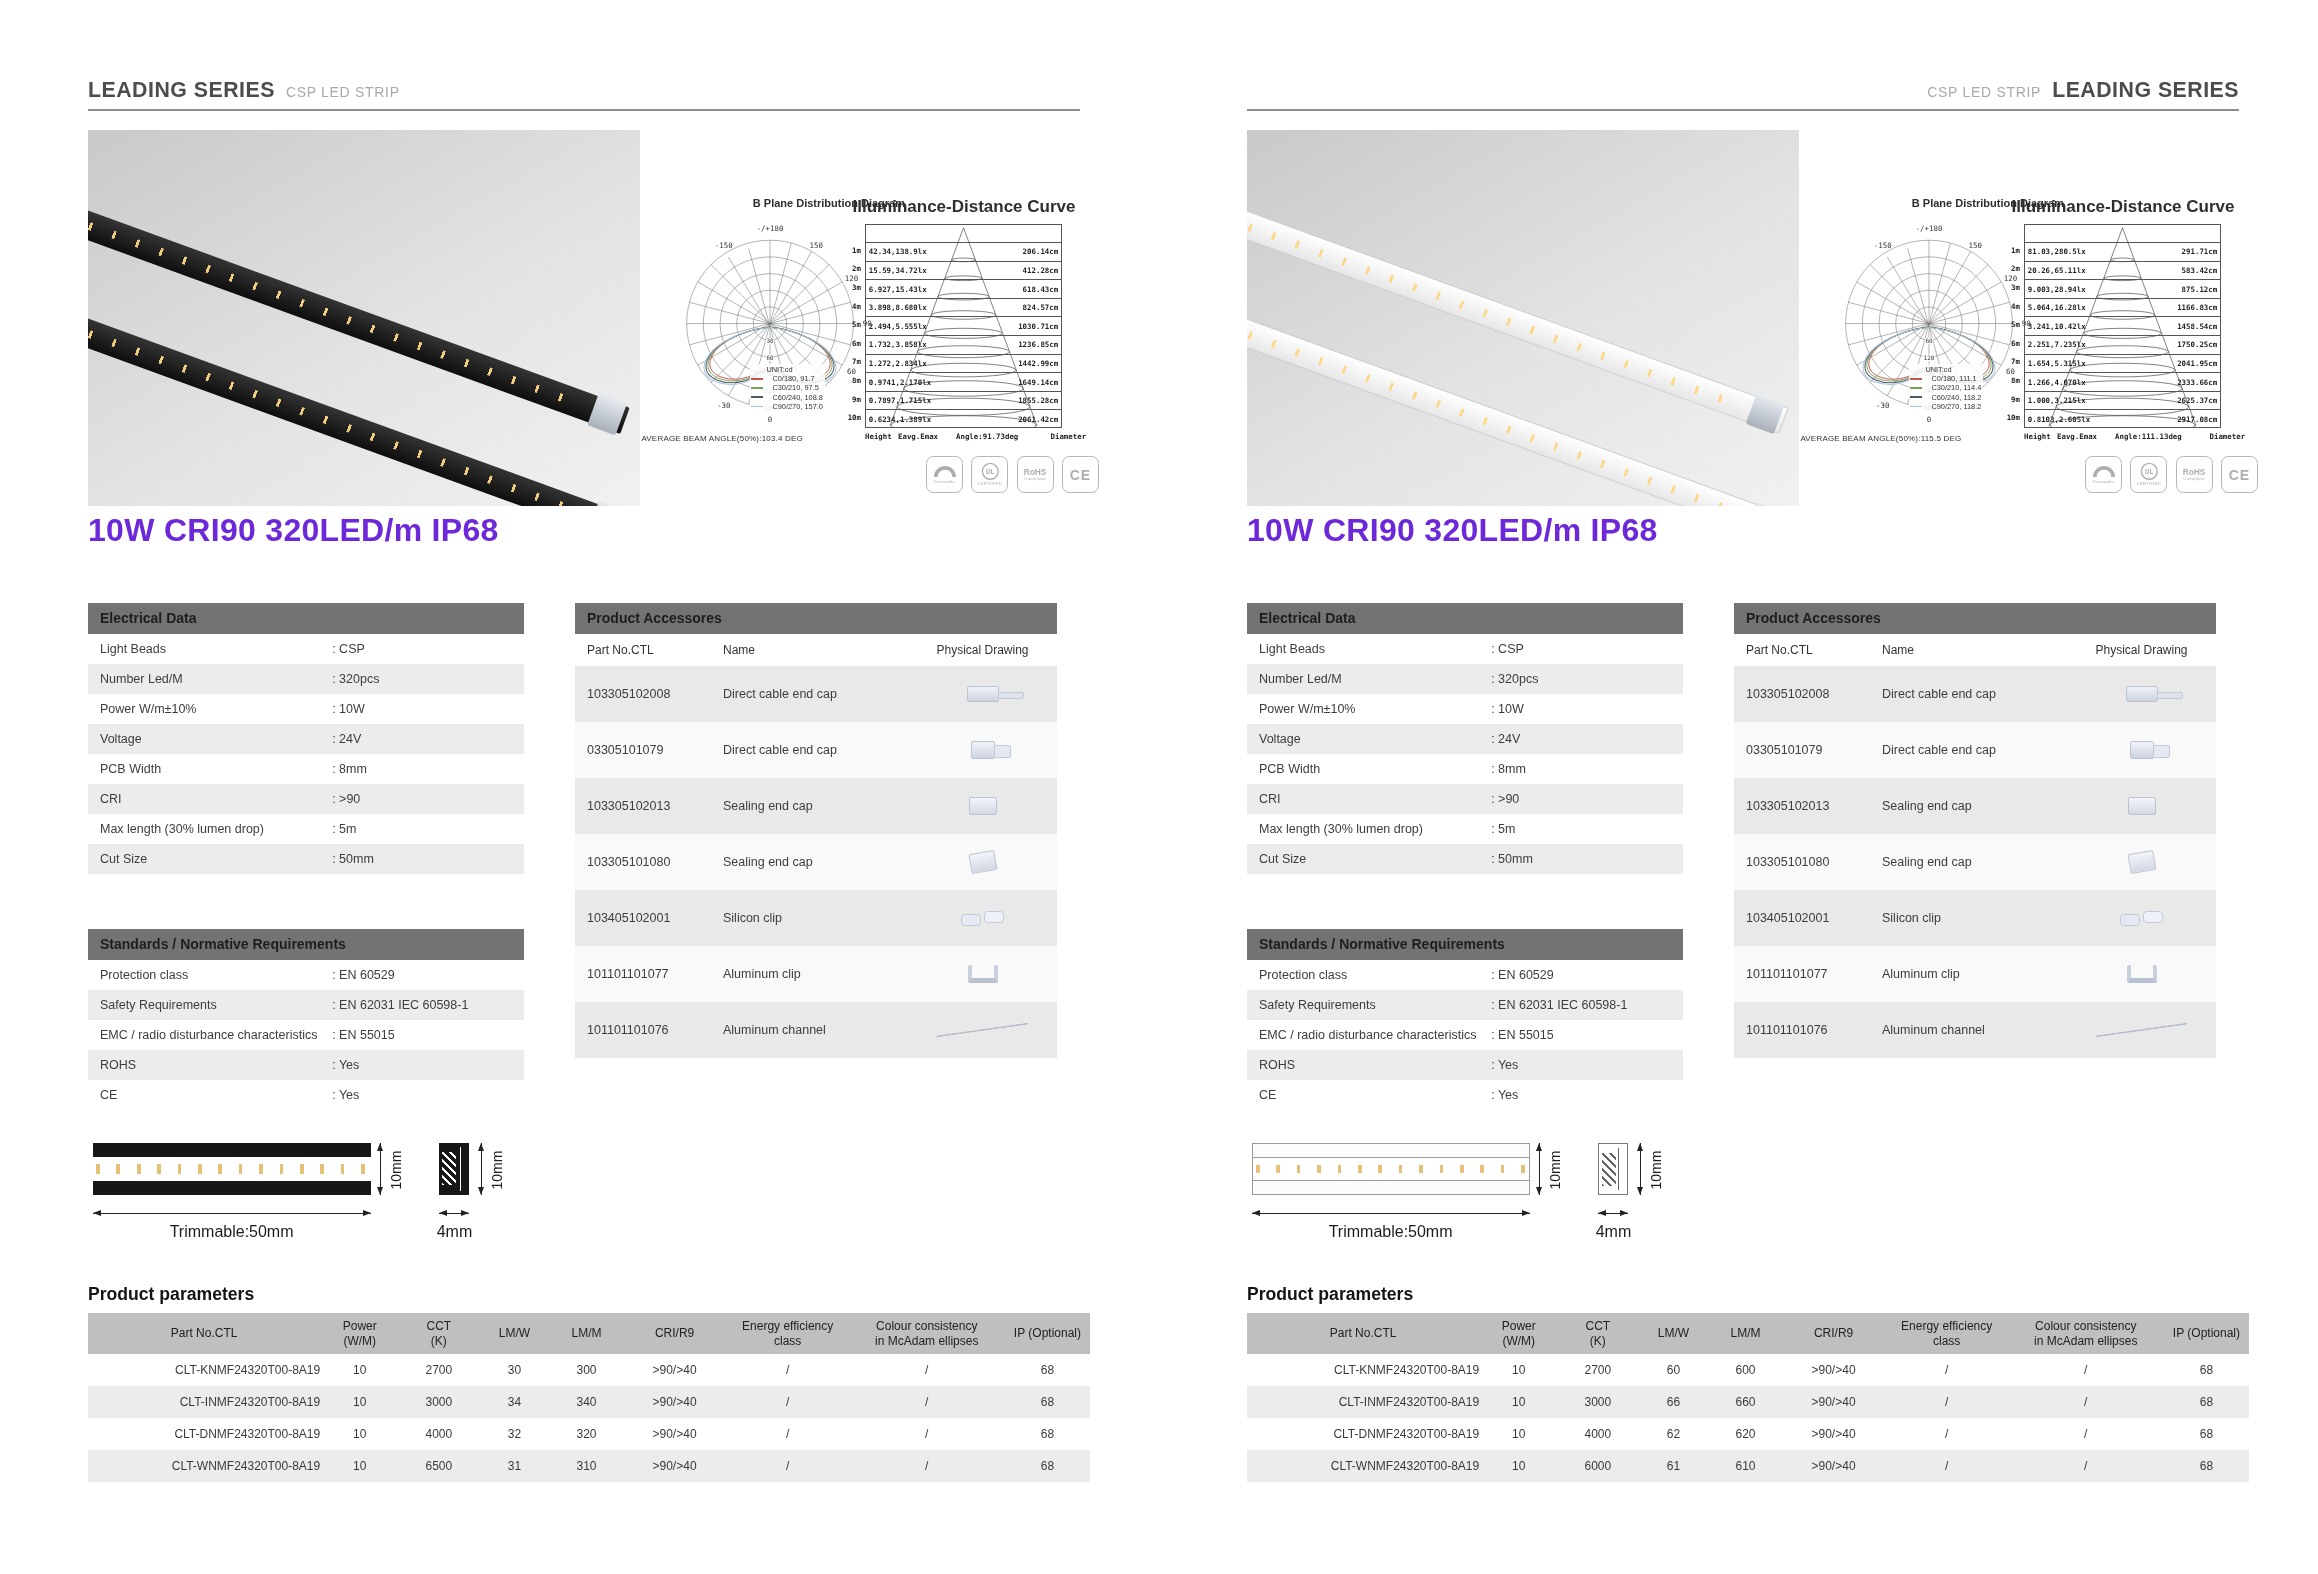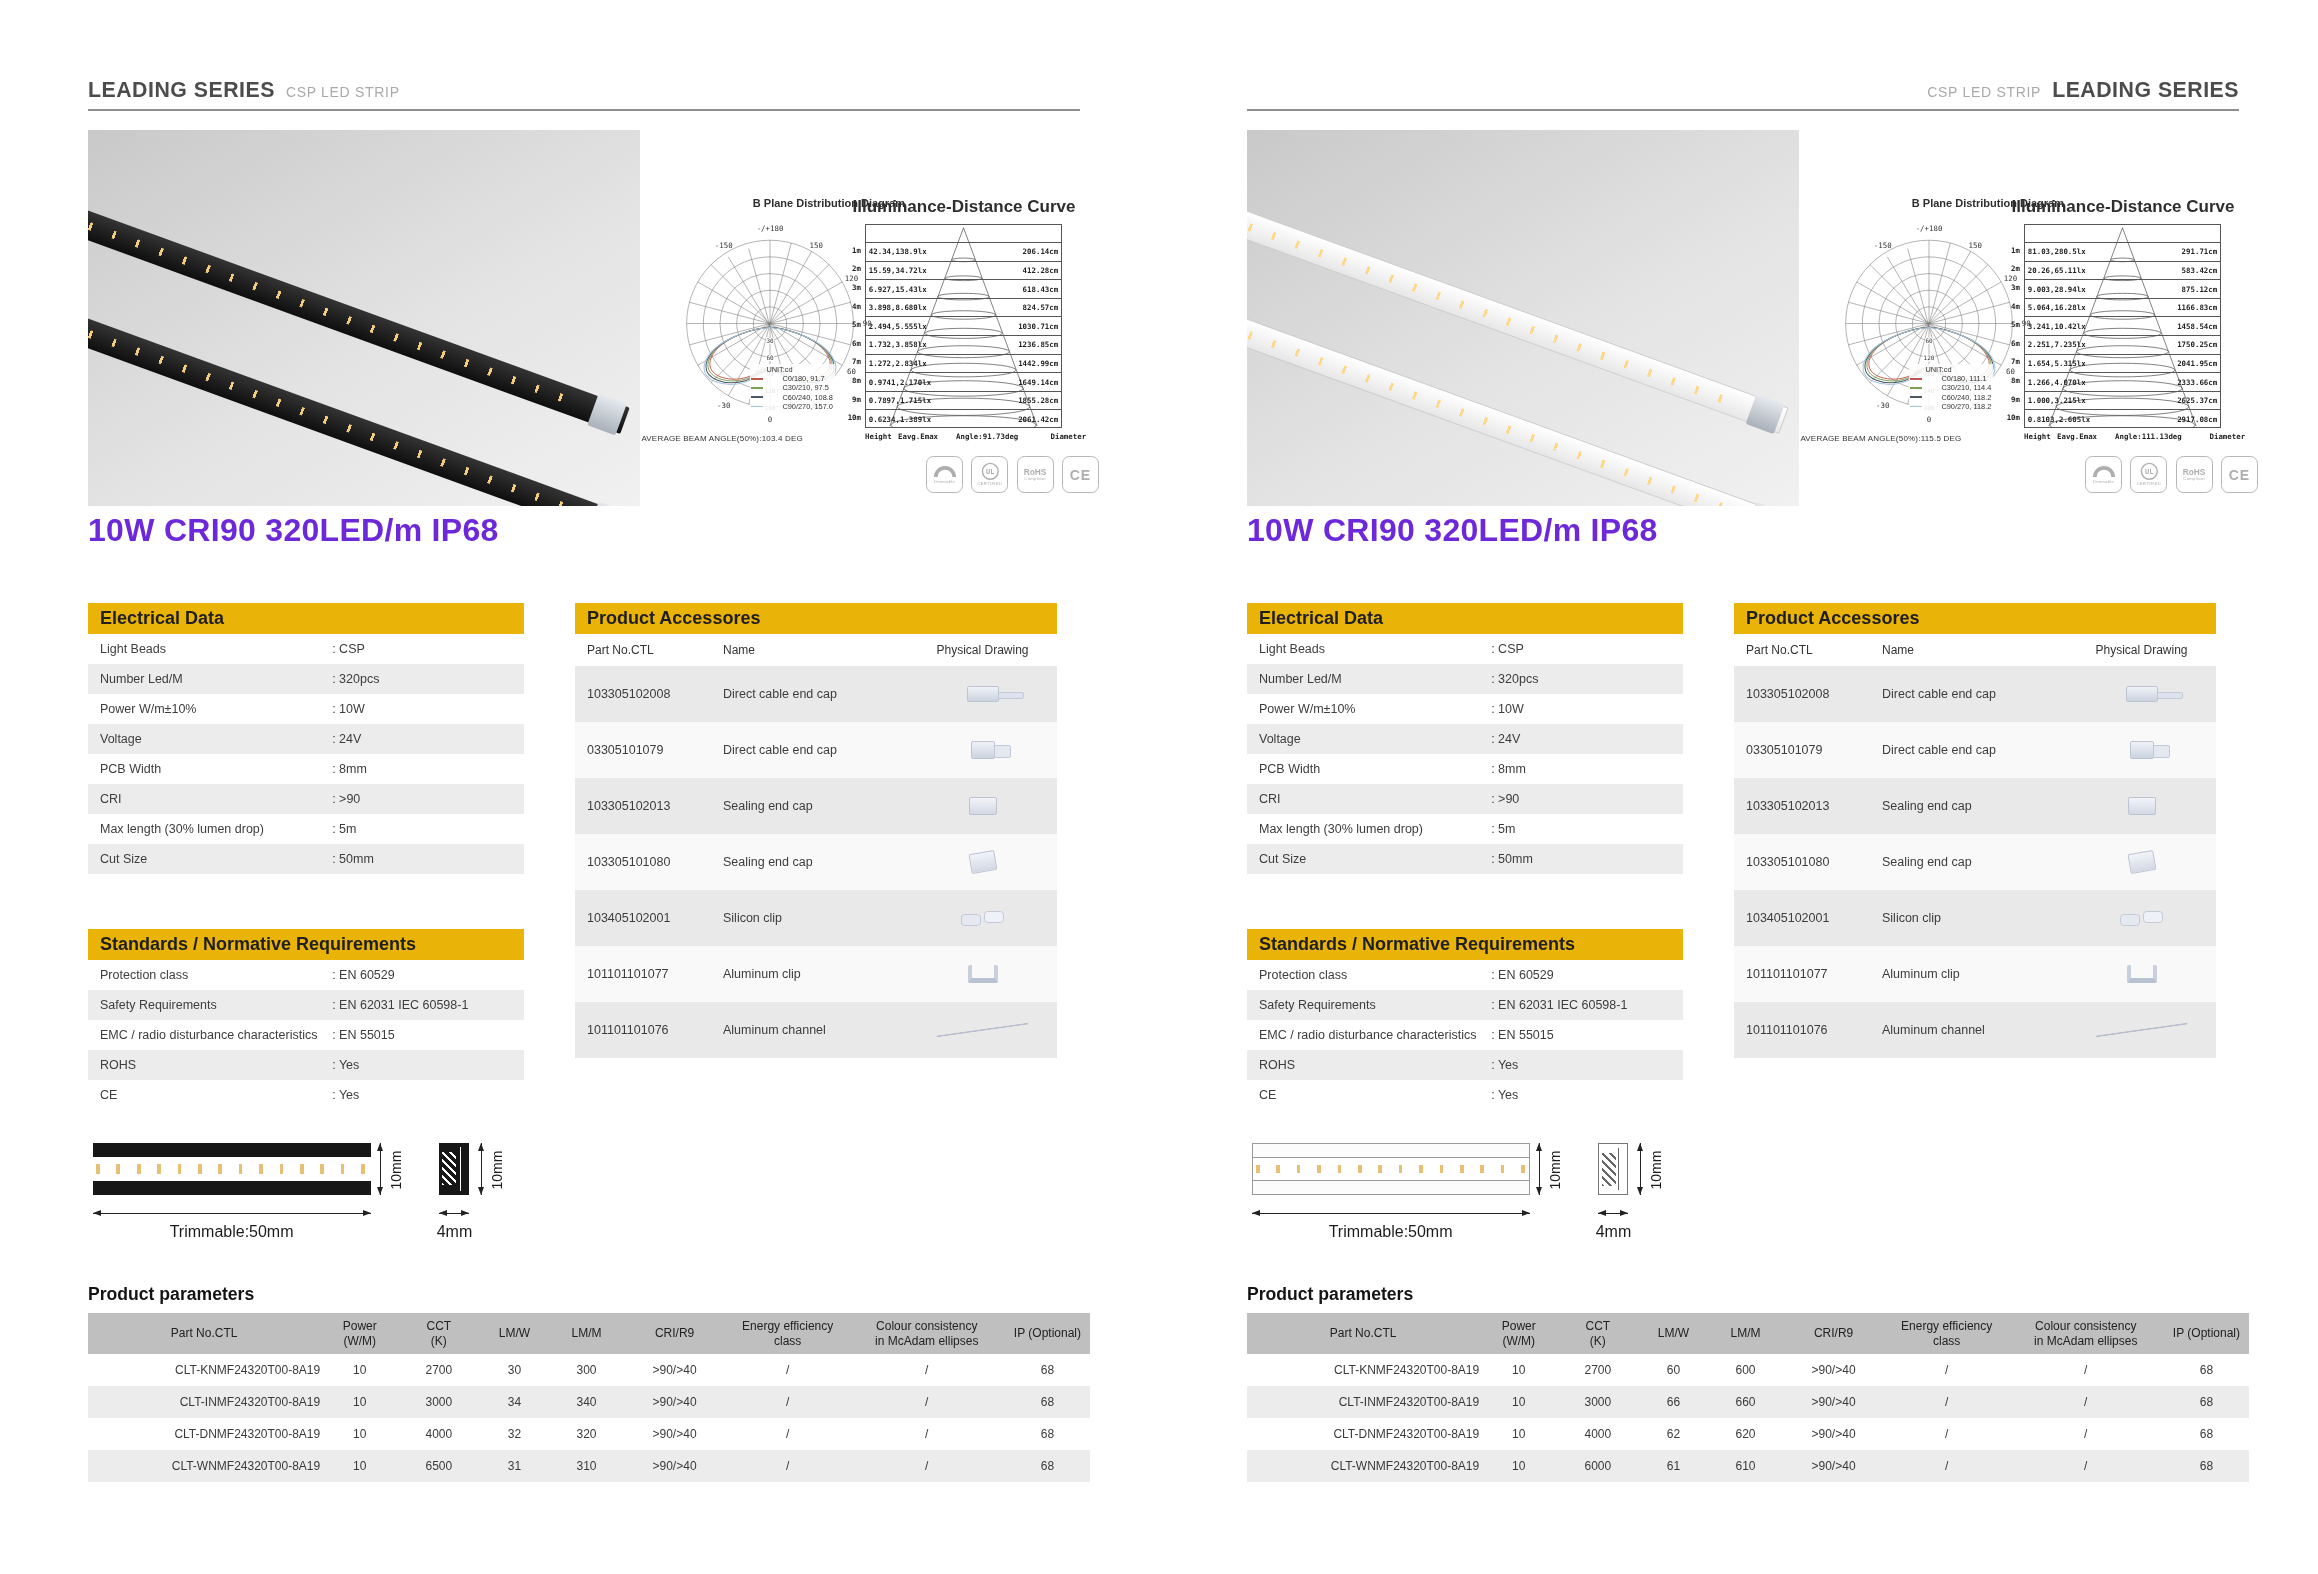--- a/index.html
+++ b/index.html
@@ -26,21 +26,21 @@
                       background:repeating-linear-gradient(90deg, rgba(255,214,130,.95) 0 2.8px, transparent 2.8px 25px); }
   .strip-ph::after { content:""; position:absolute; right:3.7px; top:-2.8px; bottom:-2.8px; width:30px; border-radius:2.8px;
                      background:linear-gradient(#e6eaef,#a9b0ba); }
 
   
   .polar { position:absolute; left:634px; top:197px; width:271px; }
   .ptitle { text-align:right; font-size:11px; font-weight:bold; color:#2e2e2e; }
   .prel { position:relative; width:232px; margin:9px auto 0; }
   .plegend { position:absolute; left:96px; bottom:22px; font-size:7.4px; color:#333; background:rgba(255,255,255,.85); padding:0.9px 1.9px; line-height:9.3px; }
   .plegend .unit { margin-left:15px; }
-  .pleg-item { display:flex; align-items:center; gap:19px; }
+  .pleg-item { display:flex; align-items:center; gap:9px; }
   .pleg-swatch { display:inline-block; width:12px; height:1.9px; }
   .pfoot { font-size:8px; color:#333; margin:0 0 0 7.4px; letter-spacing:0.2px; }
 
   
   .illum { position:absolute; left:839px; top:197px; width:250px; }
   .ititle { text-align:center; font-size:17px; font-weight:bold; color:#2e2e2e; margin-bottom:7.4px; }
   .iwrap { position:relative; padding-left:26px; width:223px; font-family:"DejaVu Sans Mono", monospace;font-weight:bold; }
   .ihcol { position:absolute; left:0; top:16.7px; width:22px; }
   .ih { height:18.6px; display:flex; align-items:center; justify-content:flex-end; font-size:7.4px; color:#222; }
   .ibody { position:relative; width:197px; height:204px; border:0.9px solid #555; }
@@ -60,21 +60,21 @@
   .cert .tiny { font-size:4.2px; letter-spacing:0.3px; line-height:5.6px; }
   .cert svg { display:block; }
 
   
   .ptitle-main { position:absolute; left:88px; top:512px; font-size:32px; font-weight:bold; color:#6d28d9; letter-spacing:0.3px; }
 
   
   .dtable { position:absolute; width:436px; }
   .dtable.elec { left:88px; top:603px; }
   .dtable.stds { left:88px; top:929px; }
-  .thead { background:#eab308; height:31px; line-height:31px; padding-left:12px; font-size:18px; font-weight:bold; color:#1e1e1e; }
+  .thead { background:#737373; height:31px; line-height:31px; padding-left:12px; font-size:14px; font-weight:bold; color:#1e1e1e; }
   .drow { height:30px; display:flex; align-items:center; font-size:12.5px; color:#3d3d3d; }
   .drows > .drow:nth-child(even) { background:#ececec; }
   .dlabel { flex:0 0 56%; padding-left:12px; }
 
   
   .acc { position:absolute; left:575px; top:603px; width:482px; }
   .acc-cols { display:flex; align-items:center; height:32px; font-size:12px; color:#333; }
   .ac-part { width:148px; padding-left:12px; }
   .ac-name { width:190px; }
   .ac-drawh { width:139px; text-align:center; }

